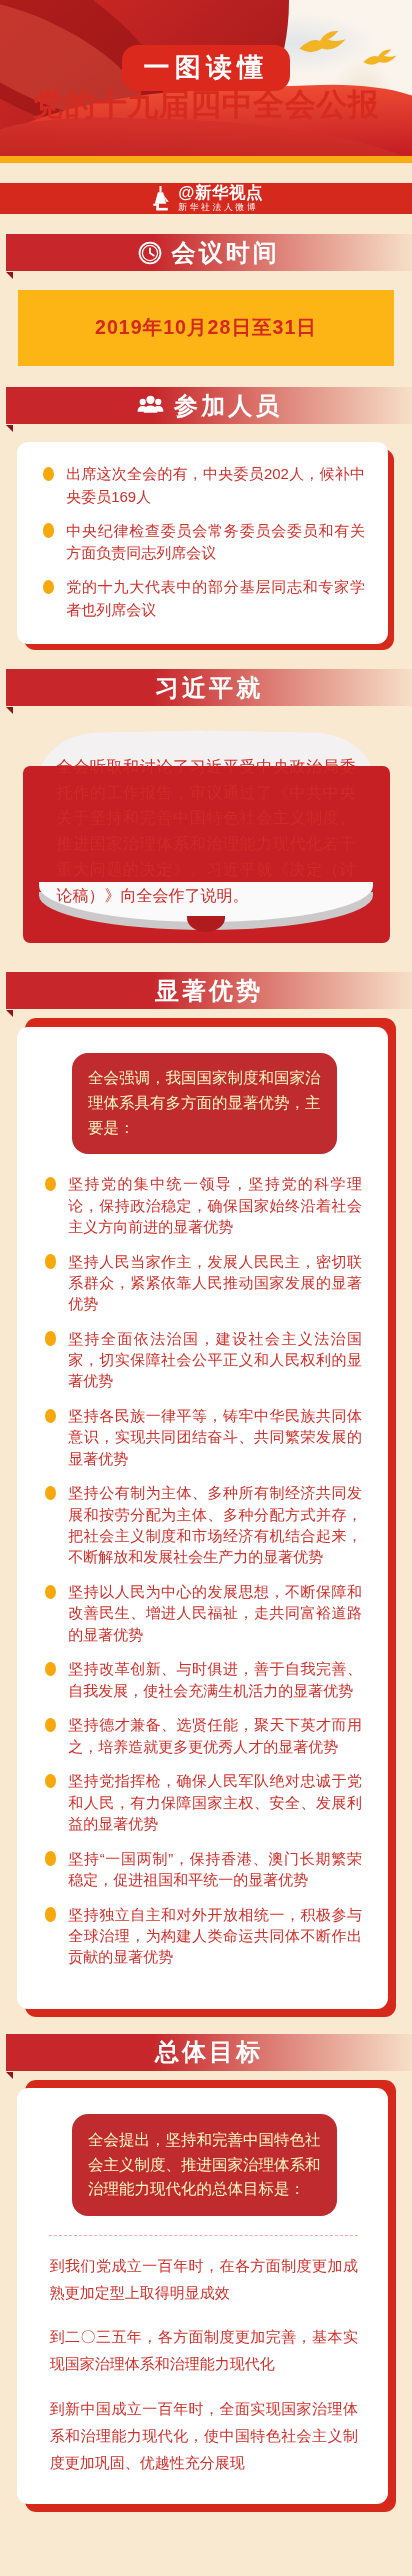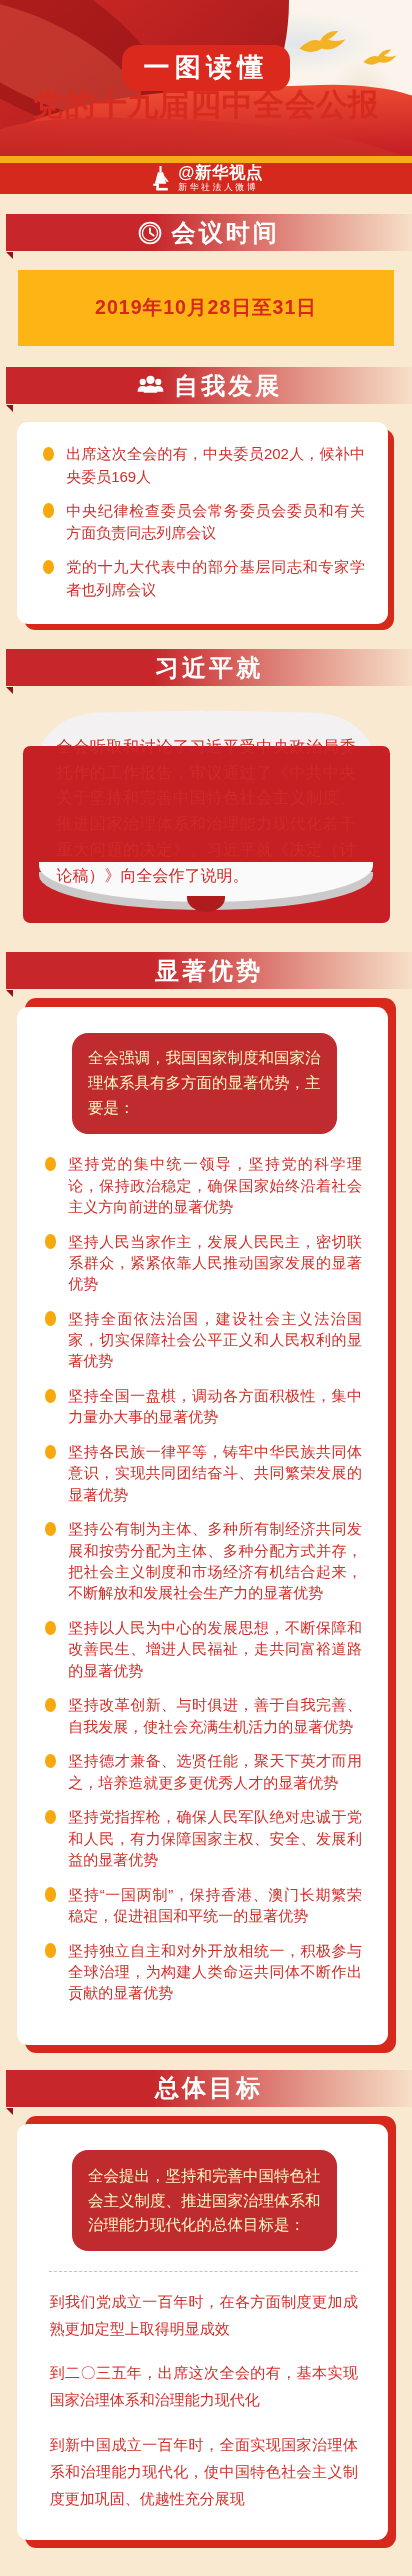--- a/index.html
+++ b/index.html
@@ -32,21 +32,21 @@
     color:#d82b20; font-size:31px; font-weight:900; letter-spacing:0.5px; white-space:nowrap; }
   .ribbon  { position:absolute; left:-26px; right:-26px; bottom:-31px; height:98px; z-index:2;
     background:linear-gradient(180deg,#ee4c33,#c62025 70%); border-radius:55% 25% 0 0 / 72px 36px 0 0;
     transform:rotate(-2deg); }
   .ribbon2 { position:absolute; left:-20.6px; right:-20.6px; bottom:-41px; height:77px; z-index:3;
     background:linear-gradient(180deg,#d6322a,#b11c1e); border-radius:30% 60% 0 0 / 31px 57px 0 0;
     transform:rotate(1.5deg); }
 
   
   .stripe { height:6.7px; background:#f9ac14; }
-  .brandband { height:31px; background:#d5291d; display:flex; align-items:center; justify-content:center; gap:6.2px; }
+  .brandband { height:31px; background:#d5291d; display:flex; align-items:center; justify-content:center; gap:6.2px;margin-top:20px; }
   .brandband svg { display:block; }
   .brand-text { color:#fff; line-height:1.05; }
   .brand-handle { font-size:16.5px; font-weight:900; letter-spacing:0.5px; }
   .brand-sub { font-size:8.8px; letter-spacing:2.6px; margin-top:1px; }
 
   
   .main { padding-top:20.6px; }
   .bar { position:relative; margin-left:6.2px; height:37px; display:flex; align-items:center; justify-content:center;
     background:linear-gradient(90deg,#c7262a 0%, #c7262a 36%, rgba(199,38,42,.55) 66%, rgba(199,38,42,.05) 100%); }
   .bar::after { content:""; position:absolute; left:0; bottom:-7.7px; width:0; height:0;
@@ -155,21 +155,21 @@
       <span class="bar-icon">
         <svg width="29" height="23" viewBox="0 0 56 44" fill="#fff">
           <circle cx="13" cy="15" r="6"></circle>
             <path d="M3 34 q0 -11 10 -11 q10 0 10 11 z"></path>
           <circle cx="43" cy="15" r="6"></circle>
             <path d="M33 34 q0 -11 10 -11 q10 0 10 11 z"></path>
           <circle cx="28" cy="11" r="8"></circle>
             <path d="M15 36 q0 -14 13 -14 q13 0 13 14 z"></path>
         </svg>
       </span>
-      <span class="bar-title">自我发展</span>
+      <span class="bar-title">参加人员</span>
     </div>
     <div class="cardwrap">
       <div class="card">
         <div class="bullet">
             <span class="dot"></span>
             <p>出席这次全会的有，中央委员202人，候补中央委员169人</p>
           </div>
         <div class="bullet">
             <span class="dot"></span>
             <p>中央纪律检查委员会常务委员会委员和有关方面负责同志列席会议</p>
@@ -207,24 +207,20 @@
         <div class="bullet">
             <span class="dot"></span>
             <p>坚持人民当家作主，发展人民民主，密切联系群众，紧紧依靠人民推动国家发展的显著优势</p>
           </div>
         <div class="bullet">
             <span class="dot"></span>
             <p>坚持全面依法治国，建设社会主义法治国家，切实保障社会公平正义和人民权利的显著优势</p>
           </div>
         <div class="bullet">
             <span class="dot"></span>
-            <p>坚持全国一盘棋，调动各方面积极性，集中力量办大事的显著优势</p>
-          </div>
-        <div class="bullet">
-            <span class="dot"></span>
             <p>坚持各民族一律平等，铸牢中华民族共同体意识，实现共同团结奋斗、共同繁荣发展的显著优势</p>
           </div>
         <div class="bullet">
             <span class="dot"></span>
             <p>坚持公有制为主体、多种所有制经济共同发展和按劳分配为主体、多种分配方式并存，把社会主义制度和市场经济有机结合起来，不断解放和发展社会生产力的显著优势</p>
           </div>
         <div class="bullet">
             <span class="dot"></span>
             <p>坚持以人民为中心的发展思想，不断保障和改善民生、增进人民福祉，走共同富裕道路的显著优势</p>
           </div>
@@ -252,21 +248,21 @@
     </div>
 
     <div class="bar">
       <span class="bar-title">总体目标</span>
     </div>
     <div class="cardwrap peek">
       <div class="card pad-lg">
         <div class="intro">全会提出，坚持和完善中国特色社会主义制度、推进国家治理体系和治理能力现代化的总体目标是：</div>
         <hr class="dash">
         <p class="goal">到我们党成立一百年时，在各方面制度更加成熟更加定型上取得明显成效</p>
-        <p class="goal">到二〇三五年，出席这次全会的有，基本实现国家治理体系和治理能力现代化</p>
+        <p class="goal">到二〇三五年，各方面制度更加完善，基本实现国家治理体系和治理能力现代化</p>
         <p class="goal">到新中国成立一百年时，全面实现国家治理体系和治理能力现代化，使中国特色社会主义制度更加巩固、优越性充分展现</p>
 
       </div>
     </div>
 
   </div>
 
 </div>
 
 

